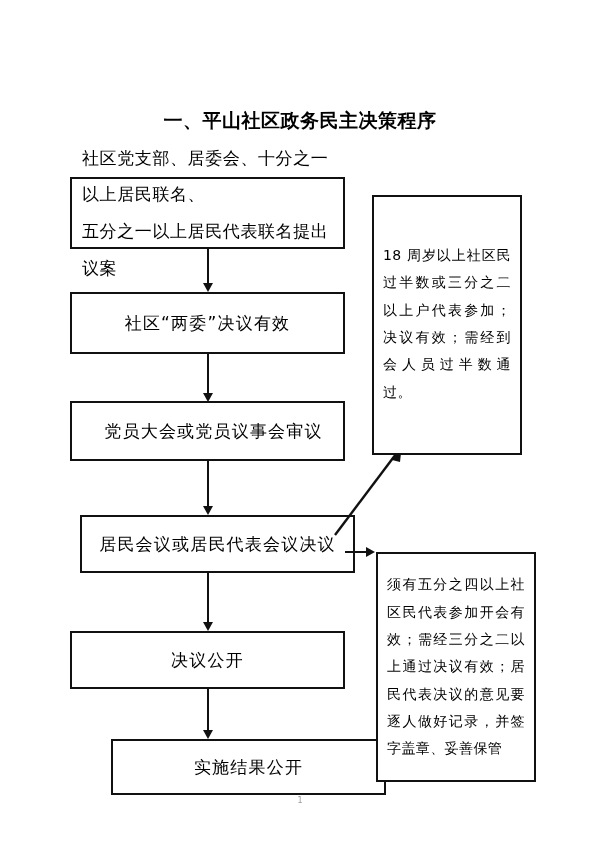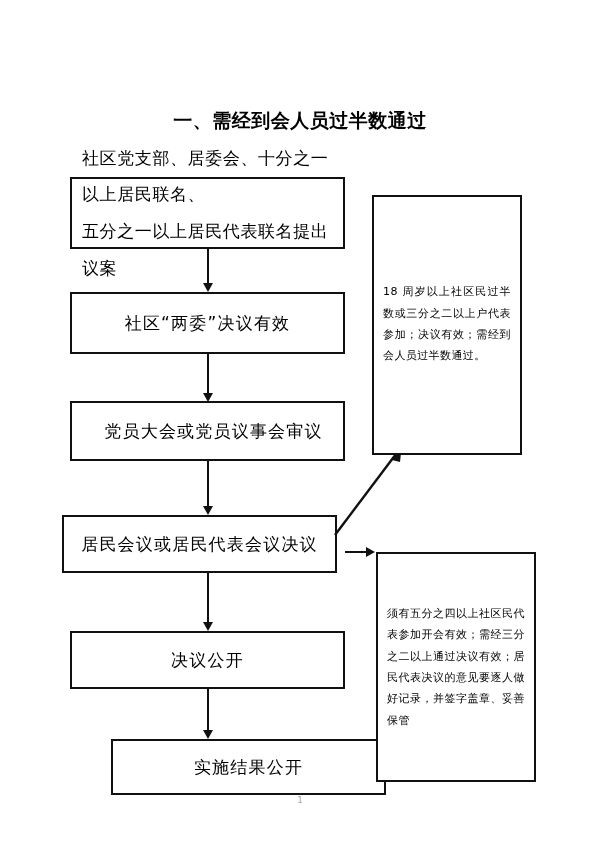--- a/index.html
+++ b/index.html
@@ -71,21 +71,21 @@
   
   .note-box {
     position: absolute;
     box-sizing: border-box;
     border: 2px solid #111111;
     background: #ffffff;
     display: flex;
     align-items: center;
   }
   .note-box .note-text {
-    font-size: 11px;
+    font-size: 14px;
     line-height: 1.95;
     letter-spacing: 0.4px;
     text-align: justify;
     text-align-last: left;
     color: #000;
     padding: 0 9px;
     width: 100%;
     box-sizing: border-box;
   }
   .note-box.note-a .note-text { padding-bottom: 2px; }
@@ -131,21 +131,21 @@
     text-align: center;
     font-size: 8px;
     color: #9a9a9a;
   }
 </style>
 </head>
 <body>
 
 <div id="page">
 
-  <div class="doc-title">一、需经到会人员过半数通过</div>
+  <div class="doc-title">一、平山社区政务民主决策程序</div>
 
   <div class="flow-box left-align" style="left:70px; top:177px; width:275px; height:72px;">
     <div class="box-text">社区党支部、居委会、十分之一以上居民联名、
 五分之一以上居民代表联名提出议案</div>
   </div>
 
   <div class="v-connector" style="left:207px; top:249px; height:36px;"></div>
   <div class="arrow-down" style="left:203px; top:283px;"></div>
 
   <div class="flow-box" style="left:70px; top:292px; width:275px; height:62px;">
@@ -155,21 +155,21 @@
   <div class="v-connector" style="left:207px; top:354px; height:42px;"></div>
   <div class="arrow-down" style="left:203px; top:393px;"></div>
 
   <div class="flow-box" style="left:70px; top:401px; width:275px; height:60px;padding-left:12px;">
     <div class="box-text">党员大会或党员议事会审议</div>
   </div>
 
   <div class="v-connector" style="left:207px; top:461px; height:48px;"></div>
   <div class="arrow-down" style="left:203px; top:506px;"></div>
 
-  <div class="flow-box" style="left:62px; top:515px; width:275px; height:58px;">
+  <div class="flow-box" style="left:80px; top:515px; width:275px; height:58px;">
     <div class="box-text">居民会议或居民代表会议决议</div>
   </div>
 
   <svg class="diag-arrow" style="left:330px; top:440px; width:80px; height:100px;" viewBox="0 0 80 100">
     <line x1="5" y1="95" x2="66" y2="14" stroke="#111111" stroke-width="2.4"></line>
     <polygon points="72,4 62,20 70,22" fill="#111111"></polygon>
   </svg>
 
   <div class="h-connector" style="left:345px; top:551px; width:22px;"></div>
   <div class="arrow-right" style="left:366px; top:547px;"></div>

